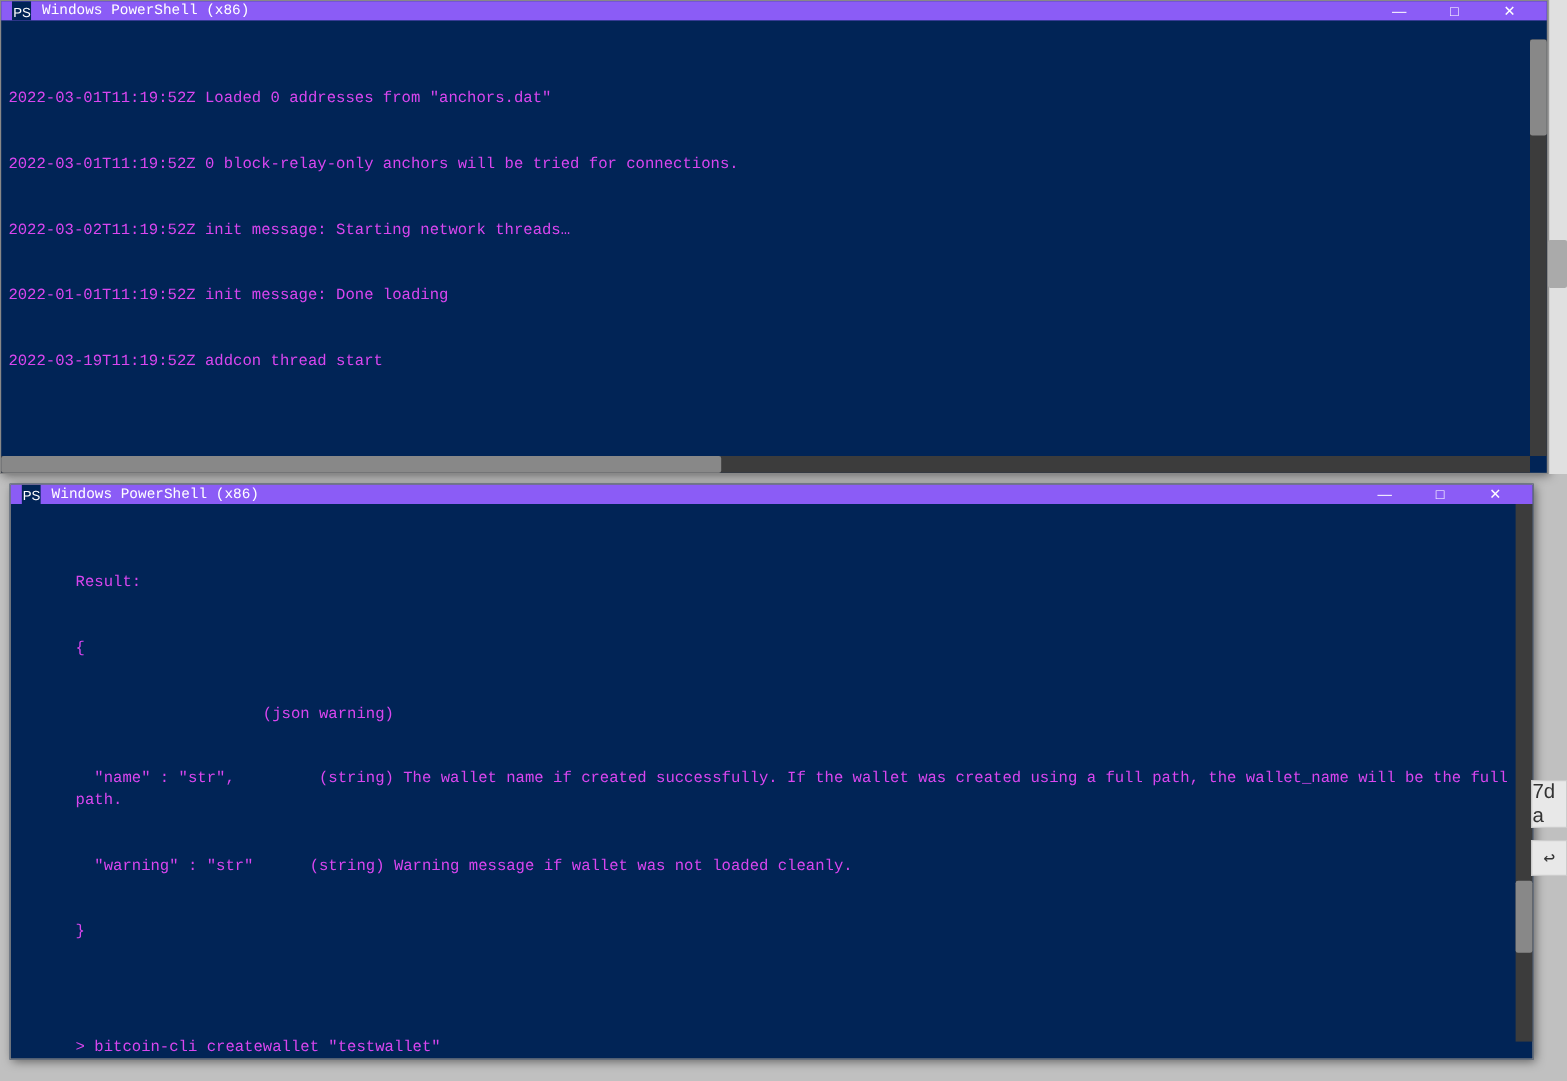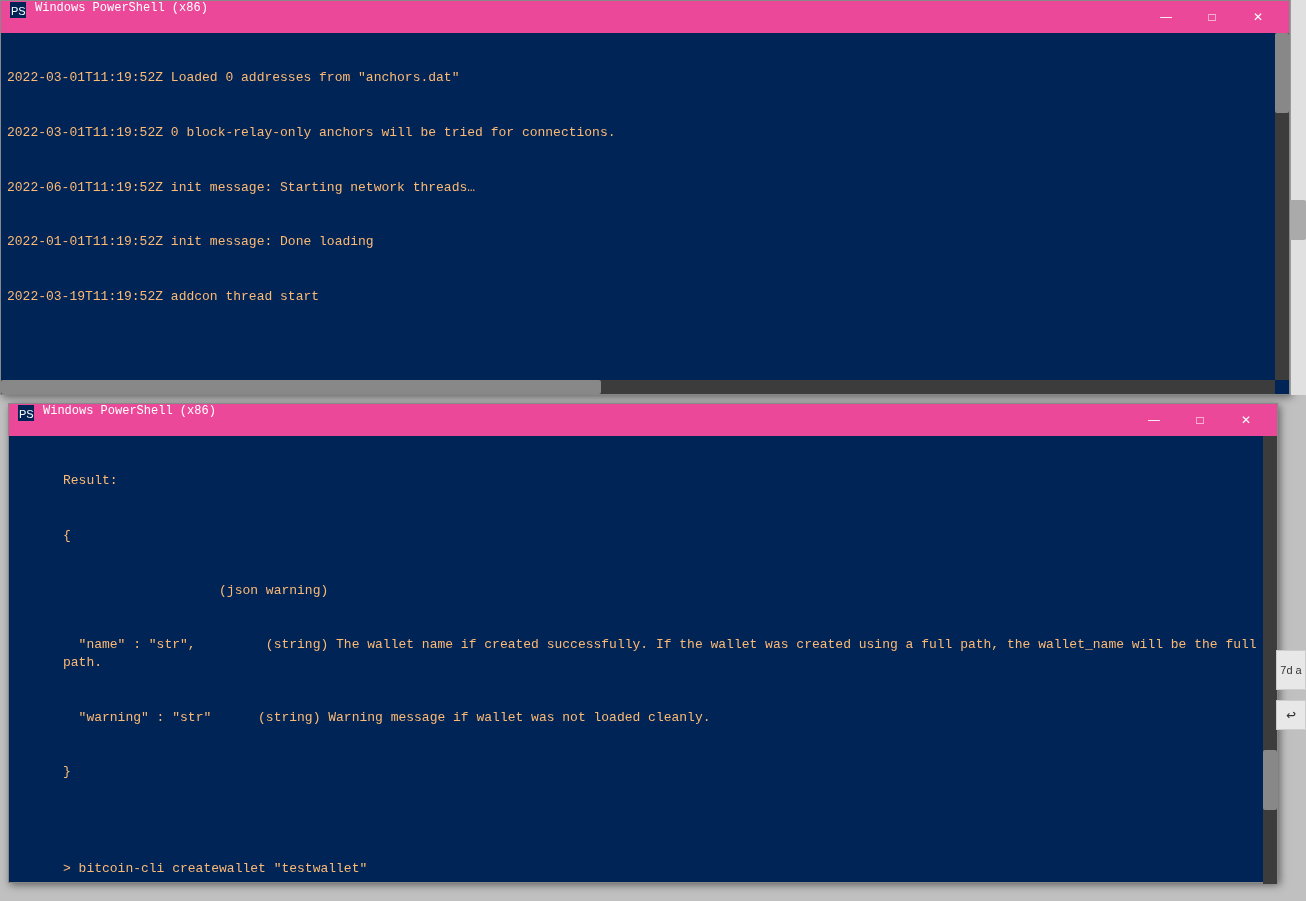--- a/index.html
+++ b/index.html
@@ -20,22 +20,23 @@
 
     .window {
       position: absolute;
       background: #012456;
       border: 1px solid #888;
       box-shadow: 2px 2px 8px rgba(0,0,0,0.5);
     }
 
     .title-bar {
       display: flex;
-      background: #ec4899;
-      height: 32px;
+      align-items: center;
+      background: #8b5cf6;
+      height: 16px;
       padding: 0 8px;
       user-select: none;
     }
 
     .title-bar-icon {
       width: 18px;
       height: 18px;
       margin-right: 8px;
       display: flex;
       align-items: center;
@@ -67,22 +68,22 @@
       justify-content: center;
       color: #ffffff;
       font-size: 12px;
       cursor: pointer;
       background: transparent;
       border: none;
       font-family: 'Segoe UI', Arial, sans-serif;
     }
 
     .console-content {
-      padding: 0 6px;
-      color: #fdba74;
+      padding: 20px 6px;
+      color: #d946ef;
       font-size: 13px;
       line-height: 1.4;
       overflow: hidden;
       white-space: pre-wrap;
       word-wrap: break-word;
     }
 
     .window-1 {
       left: 0;
       top: 0;
@@ -111,21 +112,21 @@
     <span class="title-bar-text">Windows PowerShell (x86)</span>
     <div class="title-bar-controls">
       <button class="title-bar-btn">—</button>
       <button class="title-bar-btn">□</button>
       <button class="title-bar-btn close">✕</button>
     </div>
   </div>
   <div class="console-content" style="height: calc(395px - 32px - 14px); position: relative;">
     <div>2022-03-01T11:19:52Z Loaded 0 addresses from "anchors.dat"</div>
     <div>2022-03-01T11:19:52Z 0 block-relay-only anchors will be tried for connections.</div>
-    <div>2022-06-01T11:19:52Z init message: Starting network threads…</div>
+    <div>2022-03-02T11:19:52Z init message: Starting network threads…</div>
     <div>2022-01-01T11:19:52Z init message: Done loading</div>
     <div>2022-03-19T11:19:52Z addcon thread start</div>
     
     
     
     
     
     
   </div>
 
@@ -187,15 +188,15 @@
       
       
     </div>
 
     <div style="position: absolute; right: 0; top: 0; width: 14px; height: 100%; background: #3c3c3c;">
       <div style="position: absolute; top: 70%; width: 14px; height: 60px; background: #888; border-radius: 2px;"></div>
     </div>
   </div>
 </div>
 
-<div style="position: absolute; right: 0; top: 650px; width: 30px; height: 40px; background: #e8e8e8; border: 1px solid #ccc; display: flex; align-items: center; justify-content: center; font-family: Arial; font-size: 11px; color: #333;">7d a</div>
+<div style="position: absolute; right: 0; top: 650px; width: 30px; height: 40px; background: #e8e8e8; border: 1px solid #ccc; display: flex; align-items: center; justify-content: center; font-family: Arial; font-size: 17px; color: #333;">7d a</div>
 
 <div style="position: absolute; right: 0; top: 700px; width: 30px; height: 30px; background: #e8e8e8; border: 1px solid #ccc; display: flex; align-items: center; justify-content: center; color: #333; font-size: 16px;">↩</div>
 
 </body></html>

